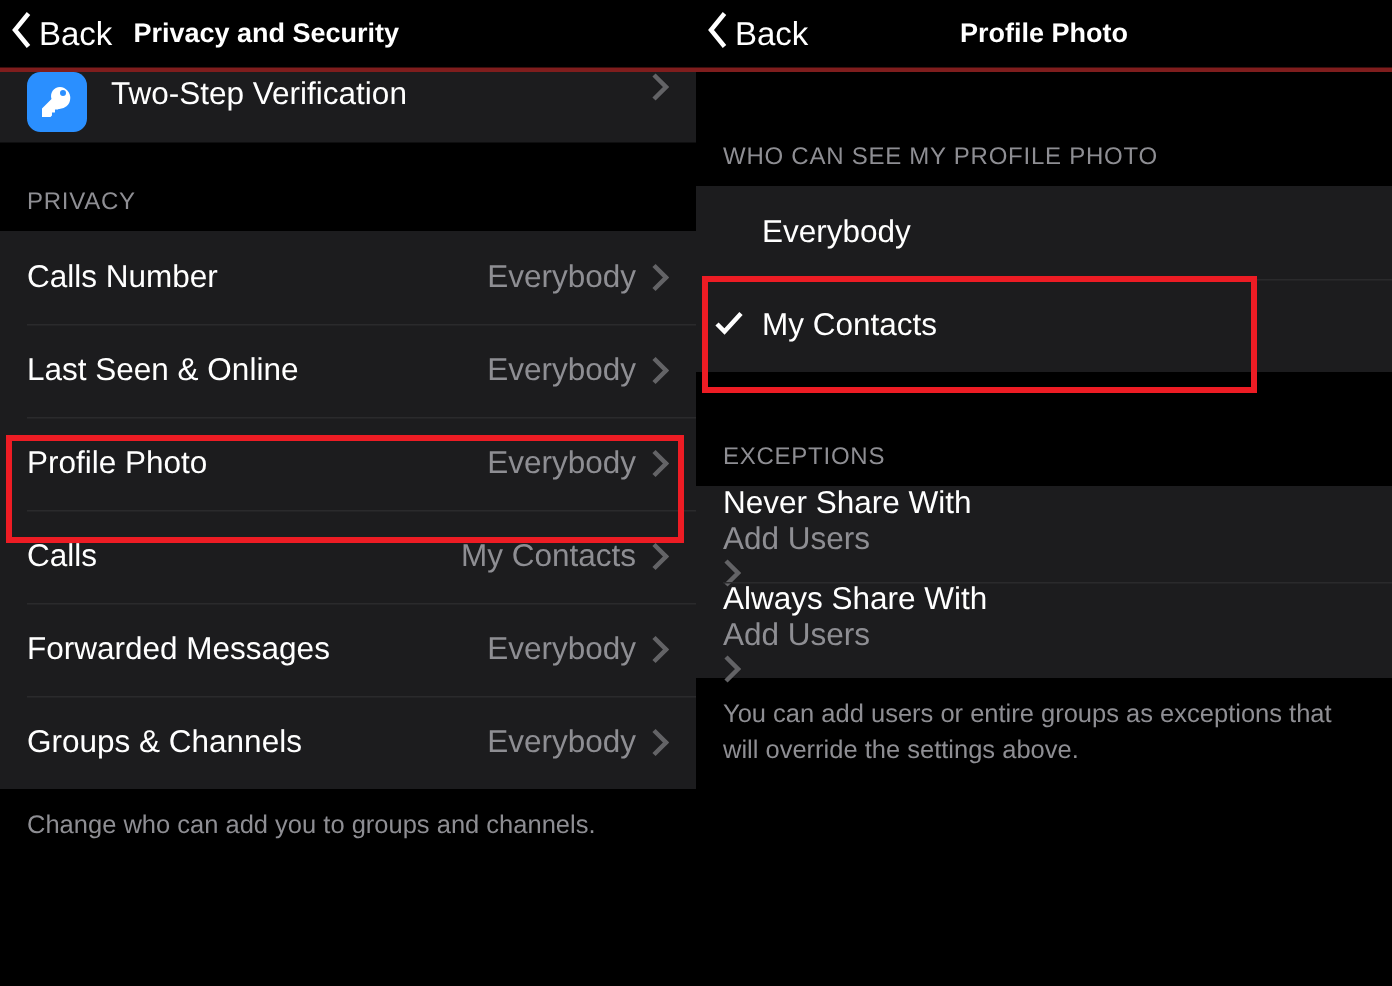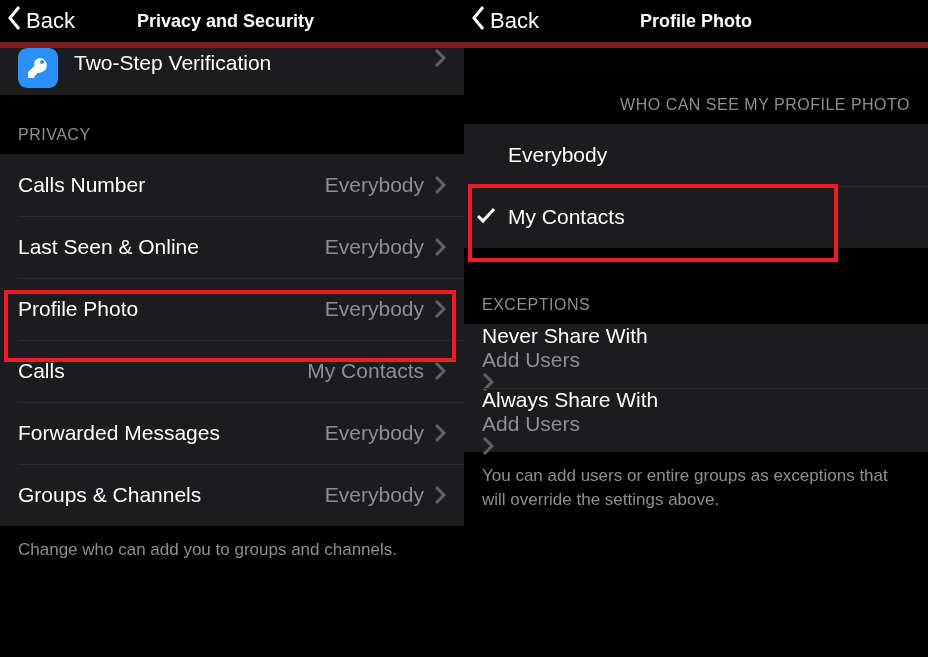--- a/index.html
+++ b/index.html
@@ -1,19 +1,19 @@
 <!DOCTYPE html>
 <html><head>
 <meta charset="utf-8">
 <style>
   * { box-sizing: border-box; margin: 0; padding: 0; }
   html, body { width: 928px; height: 657px; background: #000; font-family: -apple-system, "Helvetica Neue", Arial, sans-serif; color: #fff; overflow: hidden; }
   .screens { display: flex; width: 928px; height: 657px; }
   .screen { width: 464px; height: 657px; background: #000; position: relative; }
-  .navbar { height: 48px; display: flex; align-items: center; padding: 0 6px; border-bottom: 6px solid #7f1d1d; gap: 48px; }
+  .navbar { height: 48px; display: flex; align-items: center; padding: 0 6px; border-bottom: 3px solid #7f1d1d; }
   .back-btn { display: flex; align-items: center; color: #fff; font-size: 22px; cursor: pointer; }
   .back-btn svg { width: 18px; height: 28px; fill: none; stroke: #fff; stroke-width: 3; }
   .back-label { margin-left: 2px; }
   .nav-title { font-size: 18px; font-weight: 600; color: #fff; }
   .screen-left .nav-title { margin-left: 14px; }
   .screen-right .navbar { position: relative; justify-content: flex-start; }
   .screen-right .nav-title { position: absolute; left: 50%; transform: translateX(-50%); }
   .group { background: #1c1c1e; }
   .row { display: flex; align-items: center; height: 62px; padding: 0 18px; position: relative; cursor: pointer; }
   .row + .row::before { content: ""; position: absolute; top: 0; left: 18px; right: 0; height: 1px; background: #2a2a2c; }
@@ -128,21 +128,21 @@
     <div class="navbar">
       <div class="back-btn">
         <span><svg viewBox="0 0 18 28">
               <polyline points="13,3 4,14 13,25"></polyline>
             </svg></span>
         <span class="back-label">Back</span>
       </div>
       <div class="nav-title">Profile Photo</div>
     </div>
 
-    <div class="section-header caps" style="padding-top:48px;text-align:right;">WHO CAN SEE MY PROFILE PHOTO</div>
+    <div class="section-header caps" style="padding-top:48px;">WHO CAN SEE MY PROFILE PHOTO</div>
 
     <div class="group">
       <div class="option-row">
         <div class="check-col"></div>
         <div class="option-label">Everybody</div>
       </div>
       <div class="option-row">
         <div class="check-col">
           <span><svg viewBox="0 0 22 22">
                 <polyline points="3,12 8,17 19,5"></polyline>

